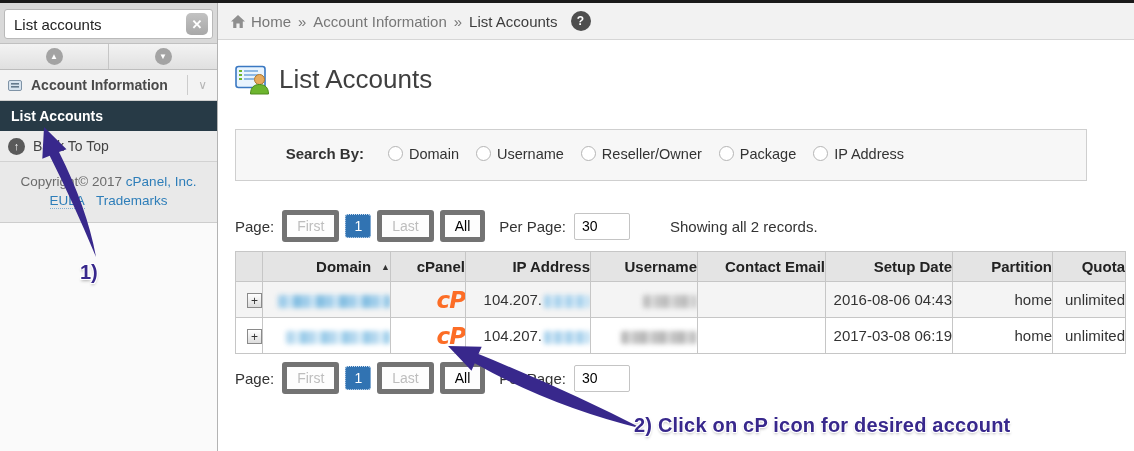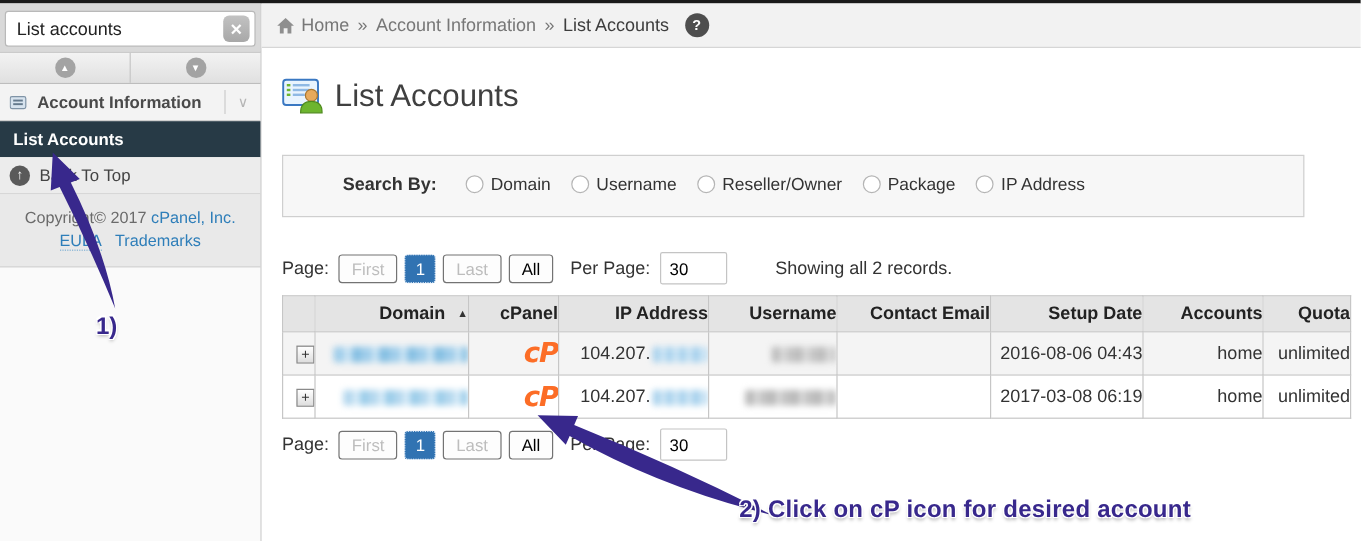--- a/index.html
+++ b/index.html
@@ -71,21 +71,21 @@
   .radio-opt { display:flex; align-items:center; gap:6px; cursor:pointer; }
   .radio { width:15px; height:15px; border-radius:50%; background:#fff; border:1px solid #b5b5b5;
       position:relative; }
   .radio.on { background:#3b8de0; border-color:#3178c4; }
   .radio.on::after { content:""; position:absolute; left:4.5px; top:4.5px; width:4px; height:4px;
       border-radius:50%; background:#fff; }
   .radio-lbl { font-size:14.5px; color:#333; }
   
   .pager { display:flex; align-items:center; margin-top:29px; font-size:15px; color:#333; }
   .pager .pg-label { margin-right:8px; }
-  .pg-btn { border:1px solid #737373; border-radius:3px; background:#fdfdfd; padding:3px 10px;
+  .pg-btn { border:5px solid #737373; border-radius:3px; background:#fdfdfd; padding:3px 10px;
       font-size:14px; margin-right:6px; font-family:"Liberation Sans", sans-serif; }
   .pg-btn.disabled { color:#bdbdbd; }
   .pg-btn.current { background:#3173b2; color:#fff; border:1px dotted #cfe0f2; padding:3px 8px; }
   .pg-btn.all { color:#000000; }
   .pp-label { margin-left:8px; margin-right:8px; }
   .pp-input { width:56px; height:27px; border:1px solid #c4c4c4; border-radius:2px; padding:0 7px;
       font-size:14px; font-family:"Liberation Sans", sans-serif; }
   .pg-summary { margin-left:40px; }
   
   table.accounts { border-collapse:collapse; margin-top:9px; table-layout:fixed; }
@@ -104,21 +104,21 @@
   .redact.domain2 { width:104px; background:repeating-linear-gradient(90deg,#b3d7ee 0 8px,#d9ecf8 8px 14px,#9acce9 14px 21px); }
   .redact.ipend { width:46px; background:repeating-linear-gradient(90deg,#a5d0ec 0 6px,#d3e8f6 6px 11px); margin-left:2px; }
   .redact.user1 { width:54px; background:repeating-linear-gradient(90deg,#bdbdbd 0 7px,#dcdcdc 7px 12px,#c6c6c6 12px 19px); }
   .redact.user2 { width:76px; background:repeating-linear-gradient(90deg,#b9b9b9 0 7px,#d9d9d9 7px 12px,#c2c2c2 12px 19px); }
   .ip-cell { color:#2e7eb9; cursor:pointer; }
   
   .overlay { position:absolute; left:0; top:0; width:1134px; height:451px; pointer-events:none; z-index:50; }
   .ann { position:absolute; font-weight:bold; font-size:20px; color:#38288c; z-index:51;
       text-shadow:-1px -1px 0 #fff, 1px -1px 0 #fff, -1px 1px 0 #fff, 1px 1px 0 #fff, 0 2px 3px rgba(0,0,0,.3); }
   .ann1 { left:80px; top:261px; }
-  .ann2 { left:616px; top:414px; letter-spacing:0.2px; }
+  .ann2 { left:634px; top:414px; letter-spacing:0.2px; }
   .icon-svg { display:block; }
 </style>
 </head>
 <body>
 
 <div class="topline"></div>
 
 <div class="frame">
 
   <div class="sidebar">
@@ -242,21 +242,21 @@
             <tr>
           <th></th>
           <th>
             <span>Domain</span><span class="sort-arrow">▲</span>
           </th>
           <th>cPanel</th>
           <th>IP Address</th>
           <th>Username</th>
           <th>Contact Email</th>
           <th>Setup Date</th>
-          <th>Accounts</th>
+          <th>Partition</th>
           <th>Quota</th>
         </tr>
         <tr class="odd">
           <td>
             <span class="expander">+</span>
           </td>
           <td><span class="redact domain1"></span></td>
           <td>
             <span class="cp-logo">cP</span>
           </td>

